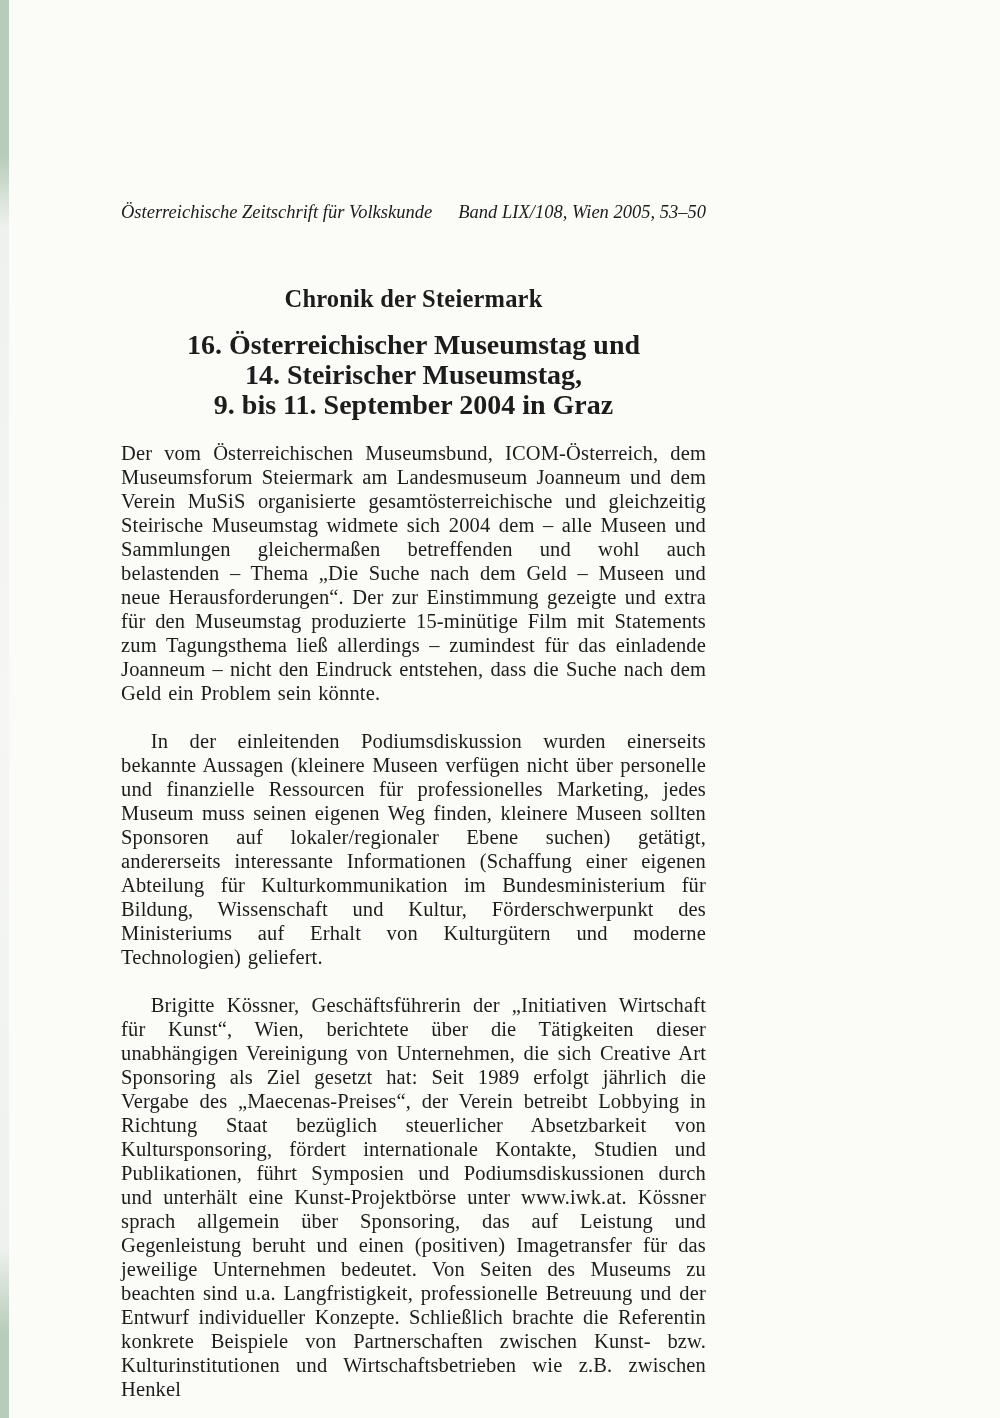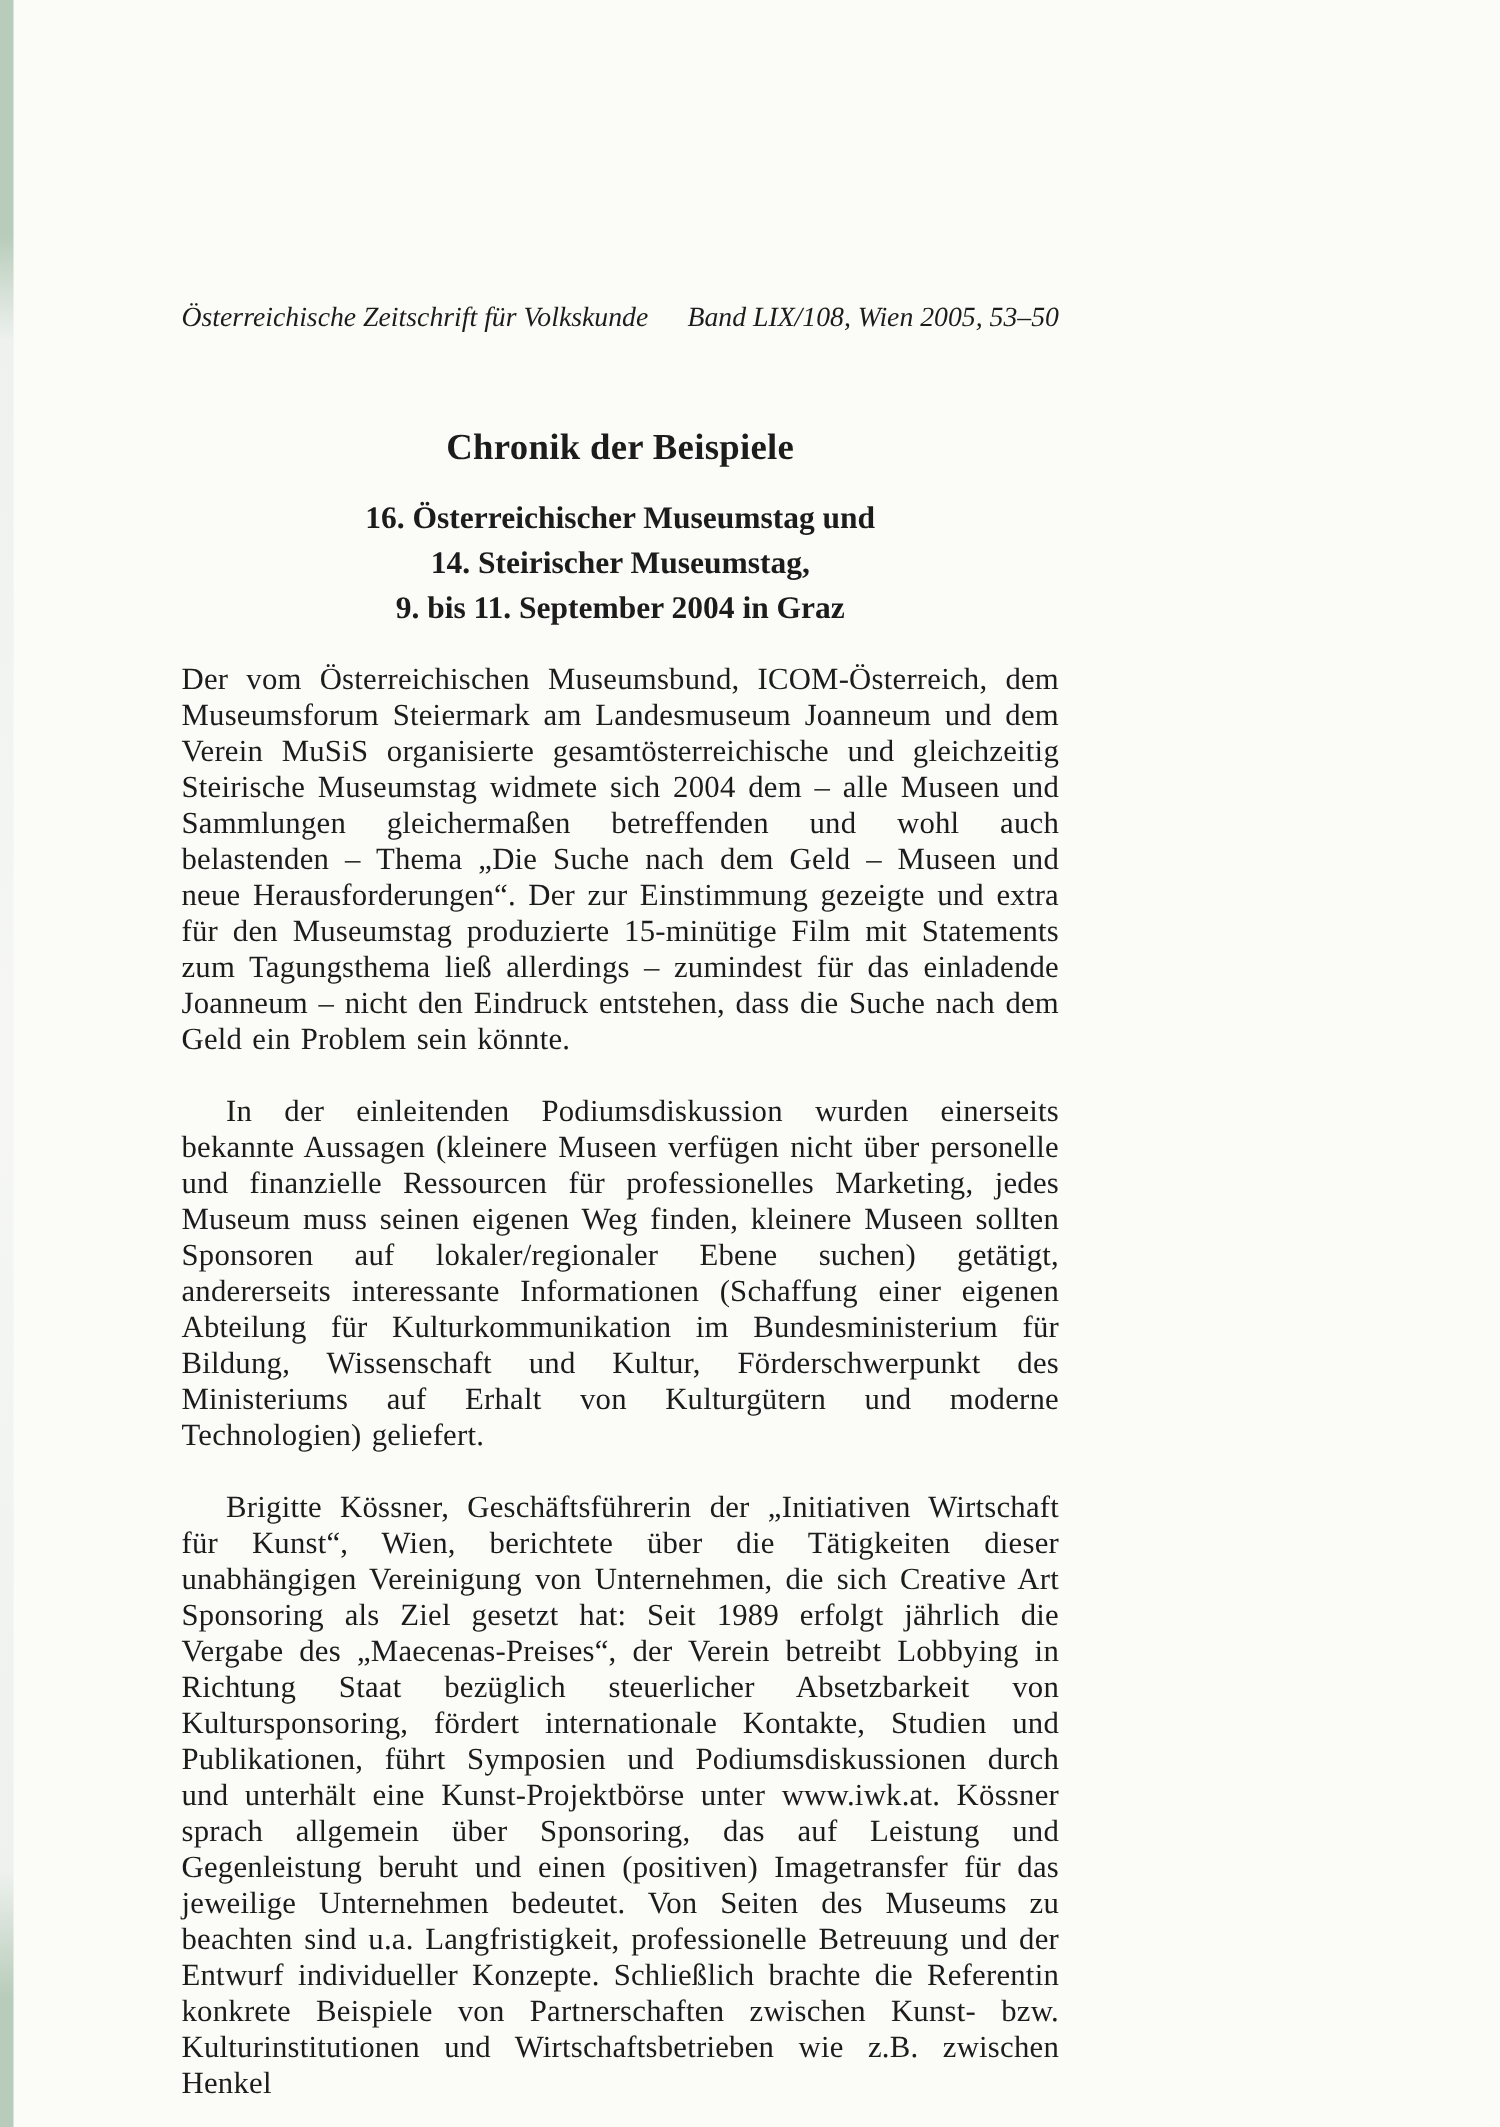--- a/index.html
+++ b/index.html
@@ -52,21 +52,21 @@
     text-align: center;
     font-weight: bold;
     font-size: 24.5px;
     line-height: 30px;
     letter-spacing: 0.2px;
   }
   .subtitle {
     margin-top: 15px;
     text-align: center;
     font-weight: bold;
-    font-size: 21px;
+    font-size: 28px;
     line-height: 30px;
   }
   .body-text {
     margin-top: 21px;
     font-size: 20.5px;
     line-height: 24px;
     text-align: justify;
     word-spacing: 1.5px;
     letter-spacing: 0.15px;
   }
@@ -84,21 +84,21 @@
 
 <div class="scan-edge"></div>
 
 <div class="page">
 
   <div class="journal-header">
     <span>Österreichische Zeitschrift für Volkskunde</span>
     <span>Band LIX/108, Wien 2005, 53–50</span>
   </div>
 
-  <h1 class="title">Chronik der Beispiele</h1>
+  <h1 class="title">Chronik der Steiermark</h1>
 
   <div class="subtitle">
     <div>16. Österreichischer Museumstag und</div>
     <div>14. Steirischer Museumstag,</div>
     <div>9. bis 11. September 2004 in Graz</div>
   </div>
 
   <div class="body-text">
     <p>Der vom Österreichischen Museumsbund, ICOM-Österreich, dem Museumsforum Steiermark am Landesmuseum Joanneum und dem Verein MuSiS organisierte gesamtösterreichische und gleichzeitig Steirische Museumstag widmete sich 2004 dem – alle Museen und Sammlungen gleichermaßen betreffenden und wohl auch belastenden – Thema „Die Suche nach dem Geld – Museen und neue Herausforderungen“. Der zur Einstimmung gezeigte und extra für den Museumstag produzierte 15-minütige Film mit Statements zum Tagungsthema ließ allerdings – zumindest für das einladende Joanneum – nicht den Eindruck entstehen, dass die Suche nach dem Geld ein Problem sein könnte.</p>
     <p>In der einleitenden Podiumsdiskussion wurden einerseits bekannte Aussagen (kleinere Museen verfügen nicht über personelle und finanzielle Ressourcen für professionelles Marketing, jedes Museum muss seinen eigenen Weg finden, kleinere Museen sollten Sponsoren auf lokaler/regionaler Ebene suchen) getätigt, andererseits interessante Informationen (Schaffung einer eigenen Abteilung für Kulturkommunikation im Bundesministerium für Bildung, Wissenschaft und Kultur, Förderschwerpunkt des Ministeriums auf Erhalt von Kulturgütern und moderne Technologien) geliefert.</p>

